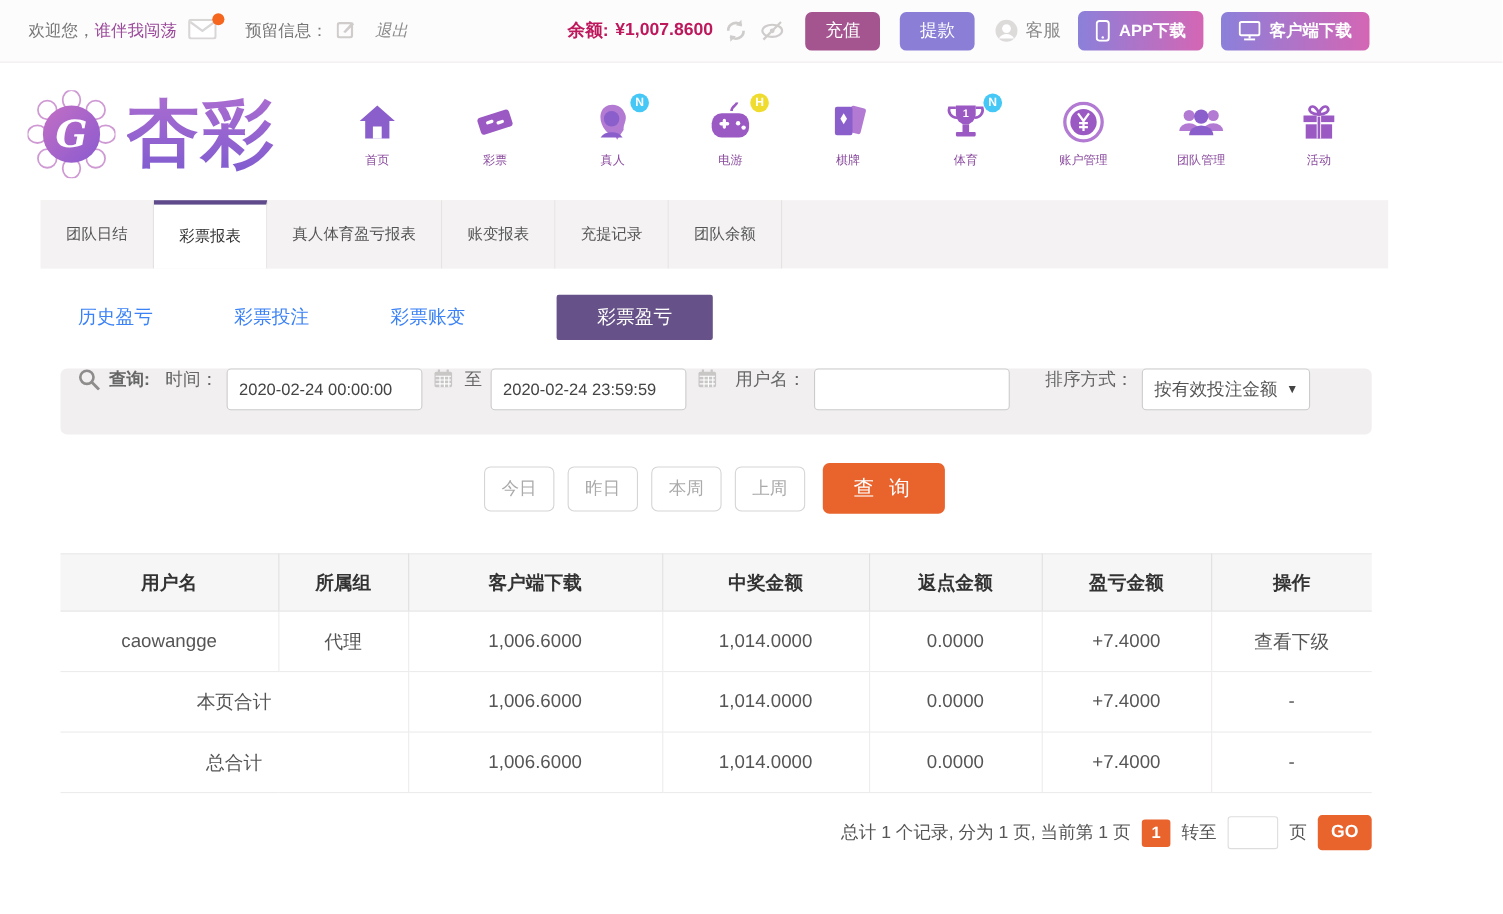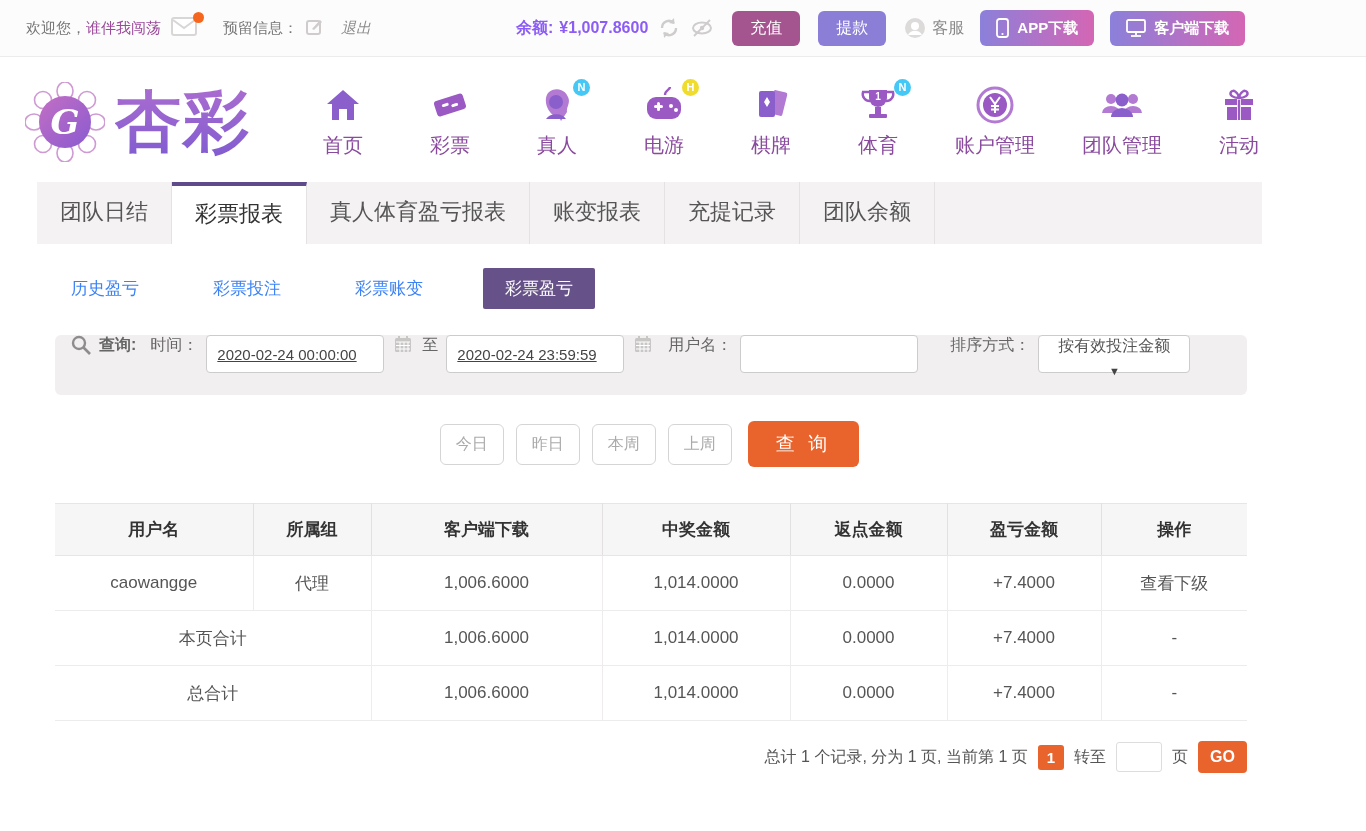--- a/index.html
+++ b/index.html
@@ -10,21 +10,21 @@
   .topbar { height:57px; background:#fdfcfc; border-bottom:1px solid #eeebeb;
     display:flex; align-items:center; padding:0 26px; font-size:15px; color:#777; }
   .topbar .welcome-name { color:#9b4a9b; margin-right:10px; cursor:pointer; }
   .mail-wrap { position:relative; margin-right:26px; cursor:pointer; }
   .mail-dot { position:absolute; top:-5px; right:-7px; width:11px; height:11px;
     border-radius:50%; background:#f5671f; }
   .reserved { margin-right:8px; }
   .edit-ic { margin-right:18px; cursor:pointer; }
   .logout { font-style:italic; color:#8a8a8a; cursor:pointer; margin-right:40px; }
   .balance-group { display:flex; align-items:center; gap:6px; margin-left:105px; }
-  .balance-label,.balance-value { color:#8b5cf6; font-weight:bold; font-size:16px; }
+  .balance-label,.balance-value { color:#be185d; font-weight:bold; font-size:16px; }
   .icon-btn { cursor:pointer; margin-left:10px; display:inline-flex; }
   .pill-btn { border:none; border-radius:6px; color:#fff; font-size:16px;
     padding:7px 18px; cursor:pointer; margin-left:18px; }
   .btn-deposit { background:#a4548f; }
   .btn-withdraw { background:#8a7ed7; }
   .service { display:flex; align-items:center; gap:6px; margin-left:18px;
     color:#8a8a8a; font-size:16px; cursor:pointer; }
   .grad-btn { display:inline-flex; align-items:center; gap:8px; border:none;
     border-radius:6px; color:#fff; font-size:15px; font-weight:bold;
     padding:8px 16px; cursor:pointer; margin-left:16px;
@@ -33,55 +33,55 @@
   
   .navrow { display:flex; align-items:center; padding:14px 0 10px 25px; height:125px; }
   .brand { display:flex; align-items:center; gap:10px; margin-right:62px; cursor:pointer; }
   .brand-text { font-size:66px; font-weight:bold; letter-spacing:2px;
     background:linear-gradient(180deg,#b06fd0,#7b5ad0);
     -webkit-background-clip:text; background-clip:text; color:transparent; }
   .nav-items { display:flex; align-items:flex-start; gap:47px; }
   .nav-item { display:flex; flex-direction:column; align-items:center; gap:7px;
     cursor:pointer; min-width:60px; }
   .nav-ic { position:relative; height:40px; display:flex; align-items:center; }
-  .nav-label { font-size:20px; color:#8a4a9e; }
+  .nav-label { font-size:11px; color:#8a4a9e; }
   .nav-badge { position:absolute; top:-6px; right:-14px; width:17px; height:17px;
     border-radius:50%; color:#fff; font-size:11px; font-weight:bold;
     display:flex; align-items:center; justify-content:center; }
   .nav-badge:empty { display:none; }
   .badge-cyan { background:#45c8f5; }
   .badge-yellow { background:#f0dc2e; }
 
   
   .container { width:1225px; margin-left:37px; }
 
   
   .tabbar { display:flex; background:#f4f2f2; }
-  .tab { padding:0 23px; line-height:60px; height:62px; font-size:22px; color:#555;
+  .tab { padding:0 23px; line-height:60px; height:62px; font-size:14px; color:#555;
     border-right:1px solid #e5e2e2; cursor:pointer; background:#f4f2f2; }
   .tab.active { background:#fff; border-top:4px solid #5f4b8b; line-height:56px; color:#333; }
 
   
   .subtabs { display:flex; align-items:center; gap:46px; padding:24px 0 20px 20px; }
   .subtab { font-size:17px; color:#3b82f6; cursor:pointer; padding:9px 14px; }
-  .subtab.active { background:#665288; color:#fff; padding:9px 22px; border-radius:2px; }
+  .subtab.active { background:#665288; color:#fff; padding:9px 37px; border-radius:2px;margin-left:23px; }
 
   
   .search-panel { width:1192px; margin:6px auto 0 18px; background:#f1eff0;
     border-radius:6px; height:60px; display:flex; 
     padding:0 16px; gap:8px; font-size:16px; color:#666; }
   .search-panel .lbl { margin-left:6px; }
   .txt-input { height:38px; border:1px solid #ccc; border-radius:4px; background:#fff;
     font-size:15px; color:#444; padding:0 10px; width:178px;
-    font-family:"Liberation Sans","DejaVu Sans",sans-serif;text-decoration:underline; }
+    font-family:"Liberation Sans","DejaVu Sans",sans-serif; }
   .user-input { width:178px; }
   .cal-ic { margin:0 2px; }
   .fake-select { height:38px; min-width:152px; border:1px solid #ccc; border-radius:4px;
     background:#fff; display:flex; align-items:center; justify-content:space-between;
-    padding:0 10px; color:#555; cursor:pointer; gap:8px;flex-direction:column; }
+    padding:0 10px; color:#555; cursor:pointer; gap:8px; }
   .fake-select .chev { font-size:11px; color:#444; }
 
   
   .quickrow { display:flex; justify-content:center; align-items:center; gap:12px;
     margin:26px 0 0 0; }
   .quick-btn { background:#fff; border:1px solid #d5d5d5; border-radius:6px;
     color:#aaa; font-size:16px; padding:9px 15px; cursor:pointer; }
   .query-btn { background:#e9632d; border:none; border-radius:6px; color:#fff;
     font-size:19px; padding:10px 28px; cursor:pointer; letter-spacing:4px; }
 

